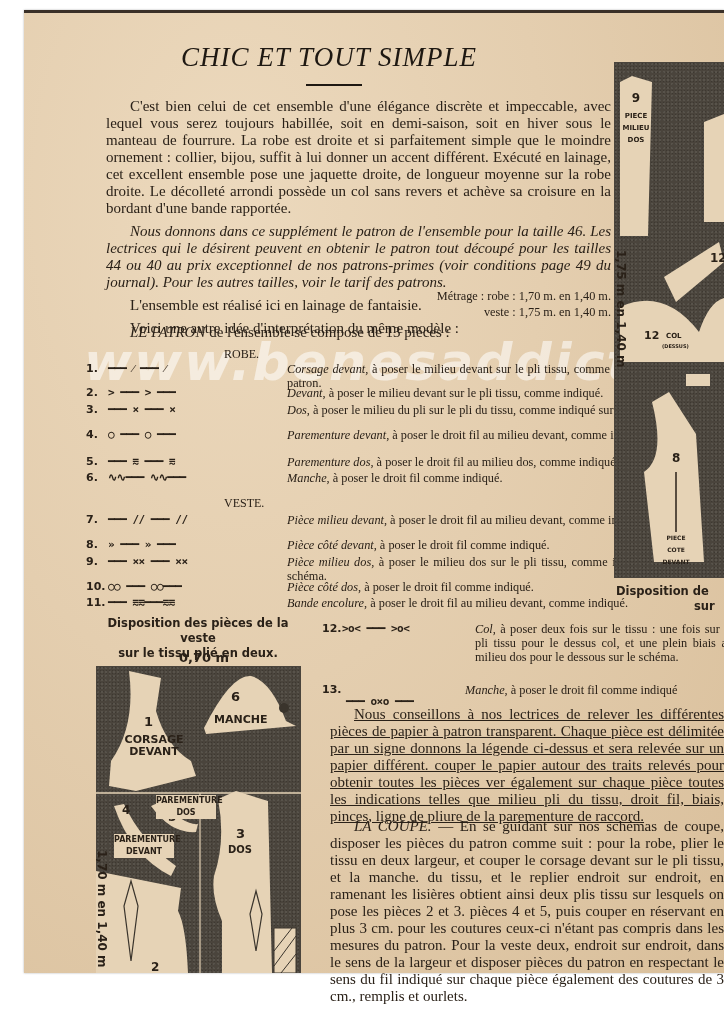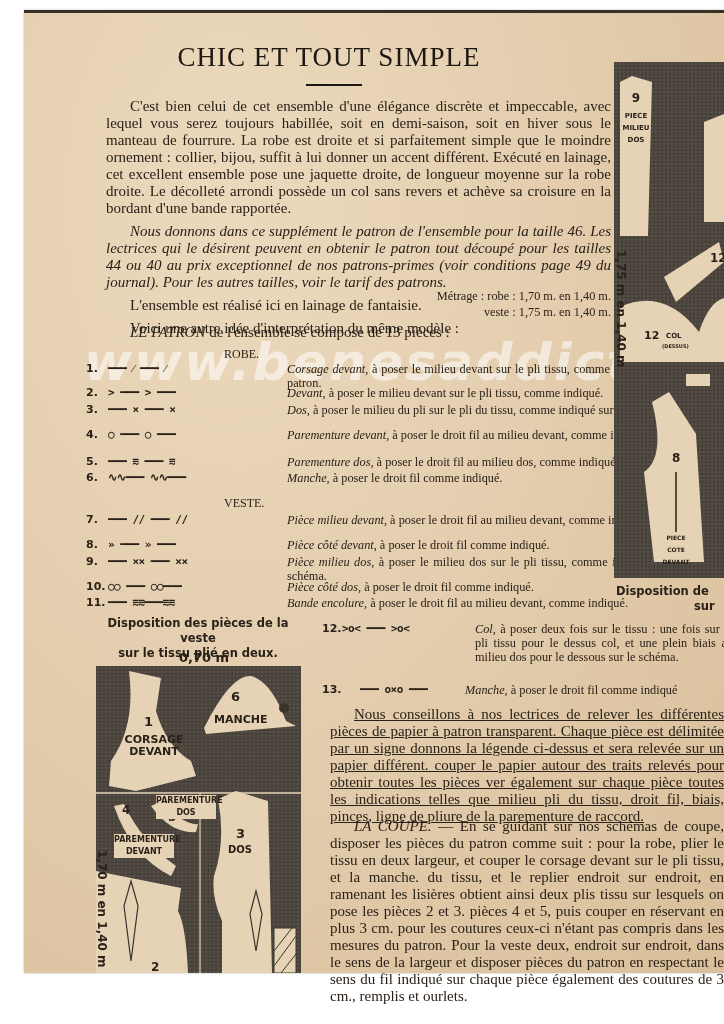--- a/index.html
+++ b/index.html
@@ -1,21 +1,21 @@
 <!DOCTYPE html>
 <html><head>
 <meta charset="utf-8">
 <style>
   html, body { margin:0; padding:0; background:#ffffff; }
   body { width:724px; height:1024px; position:relative; overflow:hidden; font-family:"Liberation Serif","DejaVu Serif",serif; color:#2a2118; }
   .page { position:absolute; left:24px; top:10px; width:700px; height:963px;
     background: radial-gradient(ellipse at 30% 20%, #ecd9bd 0%, #e4ceaf 45%, #d9bf9b 100%);
     box-shadow: 0 0 2px rgba(0,0,0,0.3); }
   .page::before { content:""; position:absolute; left:0; top:0; right:0; height:3px; background:#3a3028; }
-  .title { position:absolute; left:140px; top:32px; width:330px; text-align:center; font-size:27px; letter-spacing:1px; color:#1e1812; }
+  .title { position:absolute; left:140px; top:32px; width:330px; text-align:center; font-style:italic; font-size:27px; letter-spacing:1px; color:#1e1812; }
   .title-rule { position:absolute; left:282px; top:74px; width:56px; height:2px; background:#1e1812; }
   .txt { position:absolute; font-size:15px; line-height:17px; text-align:justify; color:#2a2118; }
   .txt p { margin:0; }
   .indent { text-indent:24px; }
   .it { font-style:italic; }
   .metrage { position:absolute; font-size:12.3px; line-height:17px; text-align:right; }
   .watermark { position:absolute; left:60px; top:322px; font-family:"DejaVu Sans",sans-serif; font-style:italic; font-weight:bold; font-size:52px; color:rgba(255,255,255,0.55); letter-spacing:2px; white-space:nowrap; }
   .section-head { position:absolute; left:200px; font-size:12px; }
   .legend-row { position:absolute; left:62px; width:530px; font-size:12.3px; line-height:14px; }
   .legend-row .num { position:absolute; left:0; top:0; font-weight:bold; font-family:"DejaVu Sans",sans-serif; font-size:11px; }
@@ -120,21 +120,21 @@
     </div>
 
   <div id="legend-extra">
       <div class="legend-row" style="top: 612px; left: 298px; width: 400px;">
         <span class="num">12.</span>
         <span class="mark" style="left: 20px;">&gt;o&lt; ━━━ &gt;o&lt;</span>
         <span class="desc" style="left: 153px; width: 258px;"><i>Col</i><span>, à poser deux fois sur le tissu : une fois sur le pli tissu pour le dessus col, et une plein biais au milieu dos pour le dessous sur le schéma.</span></span>
       </div>
       <div class="legend-row" style="top: 673px; left: 298px; width: 400px;">
         <span class="num">13.</span>
-        <span class="mark" style="left: 38px;">━━━ o×o ━━━</span>
+        <span class="mark" style="left: 24px; margin-top: 12px;">━━━ o×o ━━━</span>
         <span class="desc" style="left: 143px; width: 258px;"><i>Manche</i><span>, à poser le droit fil comme indiqué</span></span>
       </div>
     </div>
 
   <div class="txt" style="left:306px; top:696px; width:394px;text-decoration:underline;">
     <p class="indent">Nous conseillons à nos lectrices de relever les différentes pièces de papier à patron transparent. Chaque pièce est délimitée par un signe donnons la légende ci-dessus et sera relevée sur un papier différent. couper le papier autour des traits relevés pour obtenir toutes les pièces ver également sur chaque pièce toutes les indications telles que milieu pli du tissu, droit fil, biais, pinces, ligne de pliure de la parementure de raccord.</p>
   </div>
 
   <div class="txt" style="left:306px; top:808px; width:394px;">
     <p class="indent"><span class="it">LA COUPE.</span><span> — En se guidant sur nos schémas de coupe, disposer les pièces du patron comme suit : pour la robe, plier le tissu en deux largeur, et couper le corsage devant sur le pli tissu, et la manche. du tissu, et le replier endroit sur endroit, en ramenant les lisières obtient ainsi deux plis tissu sur lesquels on pose les pièces 2 et 3. pièces 4 et 5, puis couper en réservant en plus 3 cm. pour les coutures ceux-ci n'étant pas compris dans les mesures du patron. Pour la veste deux, endroit sur endroit, dans le sens de la largeur et disposer pièces du patron en respectant le sens du fil indiqué sur chaque pièce également des coutures de 3 cm., remplis et ourlets.</span></p>

